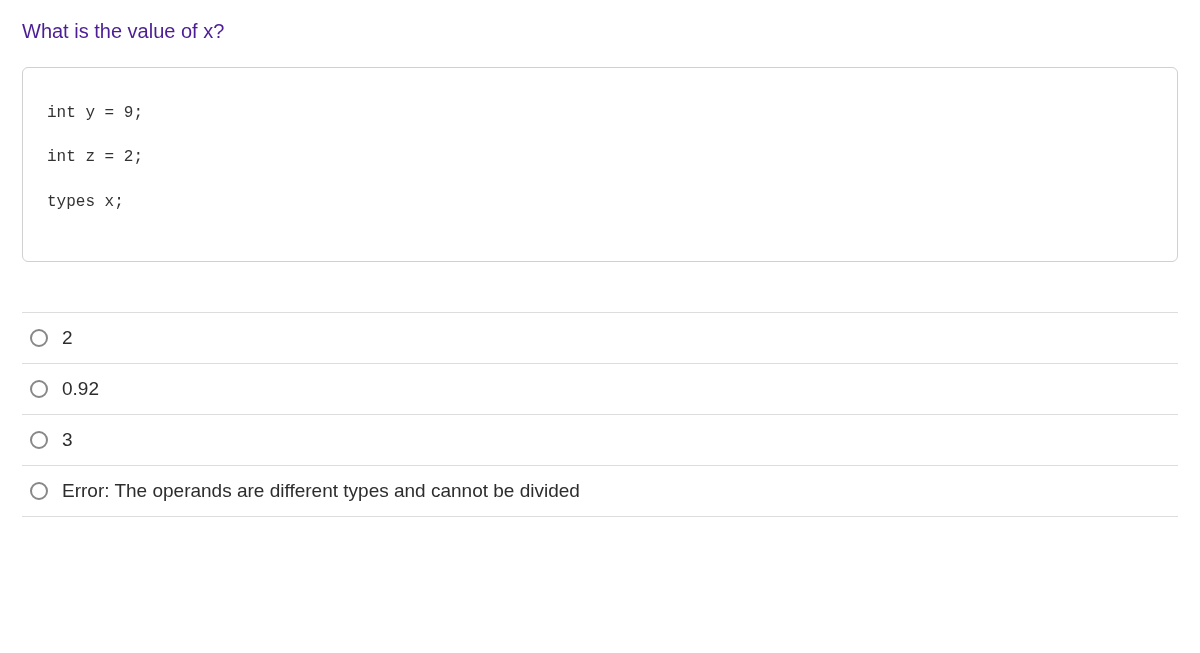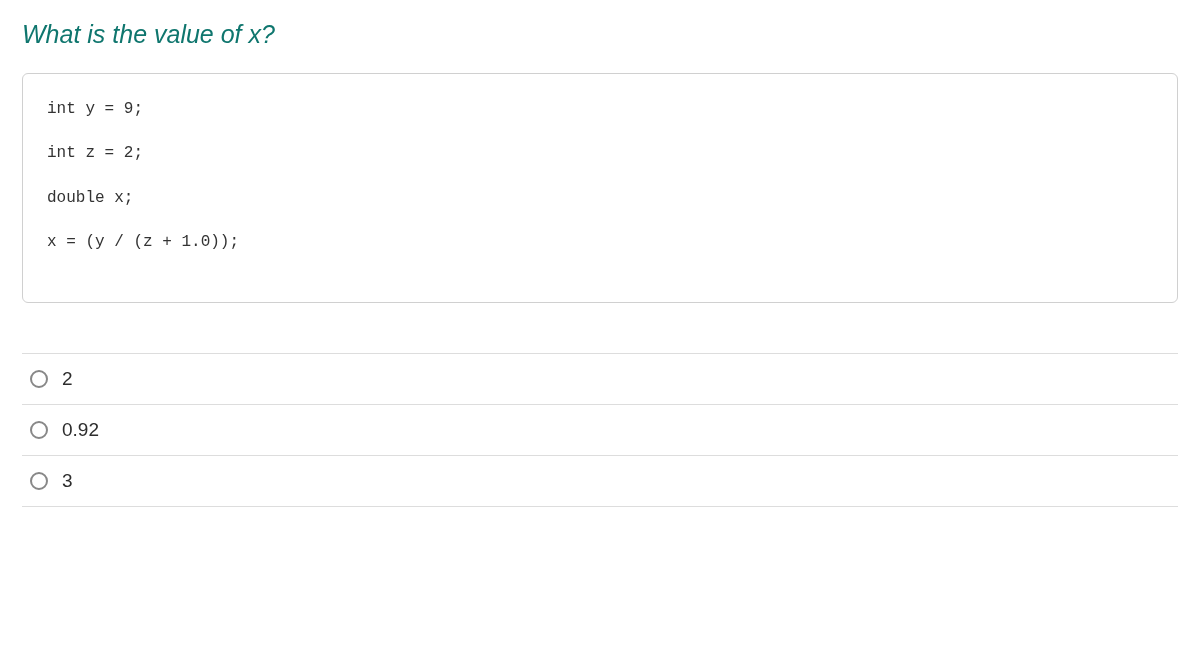--- a/index.html
+++ b/index.html
@@ -7,30 +7,29 @@
       padding: 0;
       box-sizing: border-box;
     }
     body {
       font-family: -apple-system, BlinkMacSystemFont, "Segoe UI", Helvetica, Arial, sans-serif;
       background: #fff;
       padding: 20px 22px;
       color: #2d2d2d;
     }
     .question-title {
-      font-size: 25px;
+      font-size: 20px;
       font-weight: 400;
-      color: #0f766e;
+      color: #4c1d95;
       margin-bottom: 24px;
-      font-style: italic;
     }
     .code-block {
       border: 1px solid #d0d0d0;
       border-radius: 6px;
-      padding: 24px 24px 48px 24px;
+      padding: 34px 24px 48px 24px;
       margin-bottom: 50px;
       background: #fff;
     }
     .code-line {
       font-family: "Courier New", Consolas, Monaco, monospace;
       font-size: 16px;
       color: #333;
       line-height: 1.4;
       margin-bottom: 22px;
       white-space: pre;
@@ -63,30 +62,33 @@
     }
   </style>
 </head>
 <body>
 
 <div class="question-title">What is the value of x?</div>
 
 <div class="code-block">
   <div class="code-line">int y = 9;</div>
   <div class="code-line">int z = 2;</div>
-  <div class="code-line">double x;</div>
-  <div class="code-line">x = (y / (z + 1.0));</div>
+  <div class="code-line">types x;</div>
 </div>
 
 <div class="options">
   <div class="option">
     <span class="radio"></span>
     <span class="option-label">2</span>
   </div>
   <div class="option">
     <span class="radio"></span>
     <span class="option-label">0.92</span>
   </div>
   <div class="option">
     <span class="radio"></span>
     <span class="option-label">3</span>
   </div>
+  <div class="option">
+    <span class="radio"></span>
+    <span class="option-label">Error: The operands are different types and cannot be divided</span>
+  </div>
 </div>
 
 </body></html>

